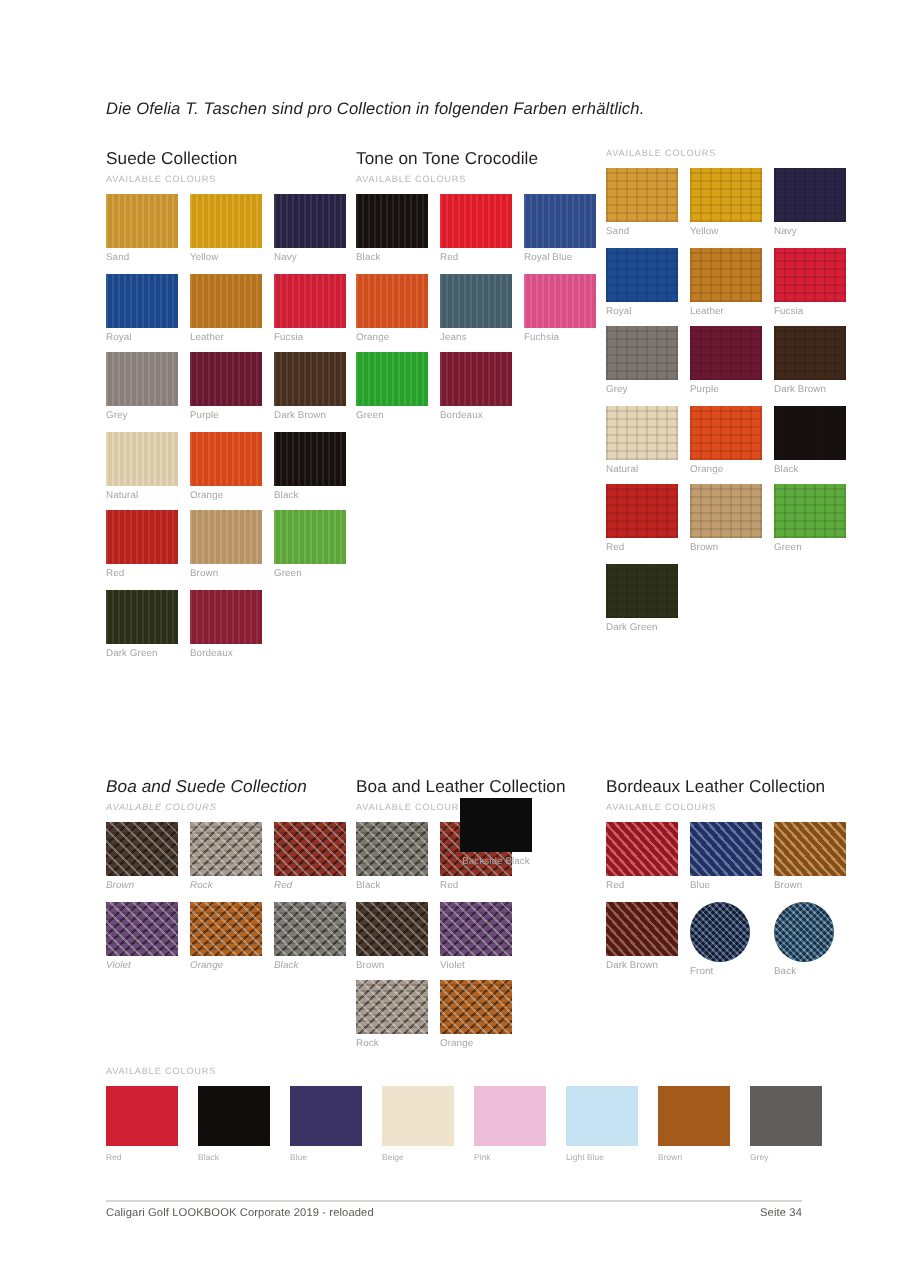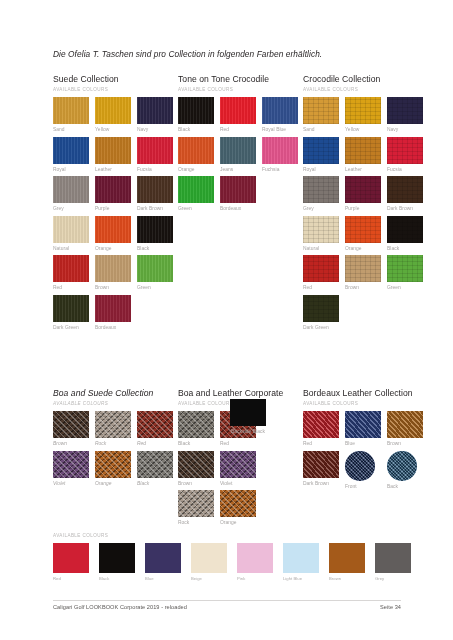--- a/index.html
+++ b/index.html
@@ -297,21 +297,20 @@
           <div class="swatch-label">Green</div>
         </div>
         <div class="swatch-cell">
           <div class="swatch tex-suede" style="background: rgb(126, 28, 51);"></div>
           <div class="swatch-label">Bordeaux</div>
         </div>
       </div>
   </div>
 
   <div class="collection" style="left:303px; top:74px;">
-    <div class="coll-title">Crocodile Collection</div>
     <div class="coll-sub">AVAILABLE COLOURS</div>
     <div class="swatch-grid">
         <div class="swatch-cell">
           <div class="swatch tex-croc" style="background: rgb(212, 154, 54);"></div>
           <div class="swatch-label">Sand</div>
         </div>
         <div class="swatch-cell">
           <div class="swatch tex-croc" style="background: rgb(217, 161, 21);"></div>
           <div class="swatch-label">Yellow</div>
         </div>
@@ -399,21 +398,21 @@
           <div class="swatch-label">Orange</div>
         </div>
         <div class="swatch-cell">
           <div class="swatch tex-snake" style="background: rgb(125, 122, 116);"></div>
           <div class="swatch-label">Black</div>
         </div>
       </div>
   </div>
 
   <div class="collection" style="left:178px; top:388px;">
-    <div class="coll-title">Boa and Leather Corporate</div>
+    <div class="coll-title">Boa and Leather Collection</div>
     <div class="coll-sub">AVAILABLE COLOURS</div>
     <div class="swatch-grid" style="width:84px;">
         <div class="swatch-cell">
           <div class="swatch tex-snake" style="background: rgb(124, 119, 111);"></div>
           <div class="swatch-label">Black</div>
         </div>
         <div class="swatch-cell">
           <div class="swatch tex-snake" style="background: rgb(142, 50, 38);"></div>
           <div class="swatch-label">Red</div>
         </div>

